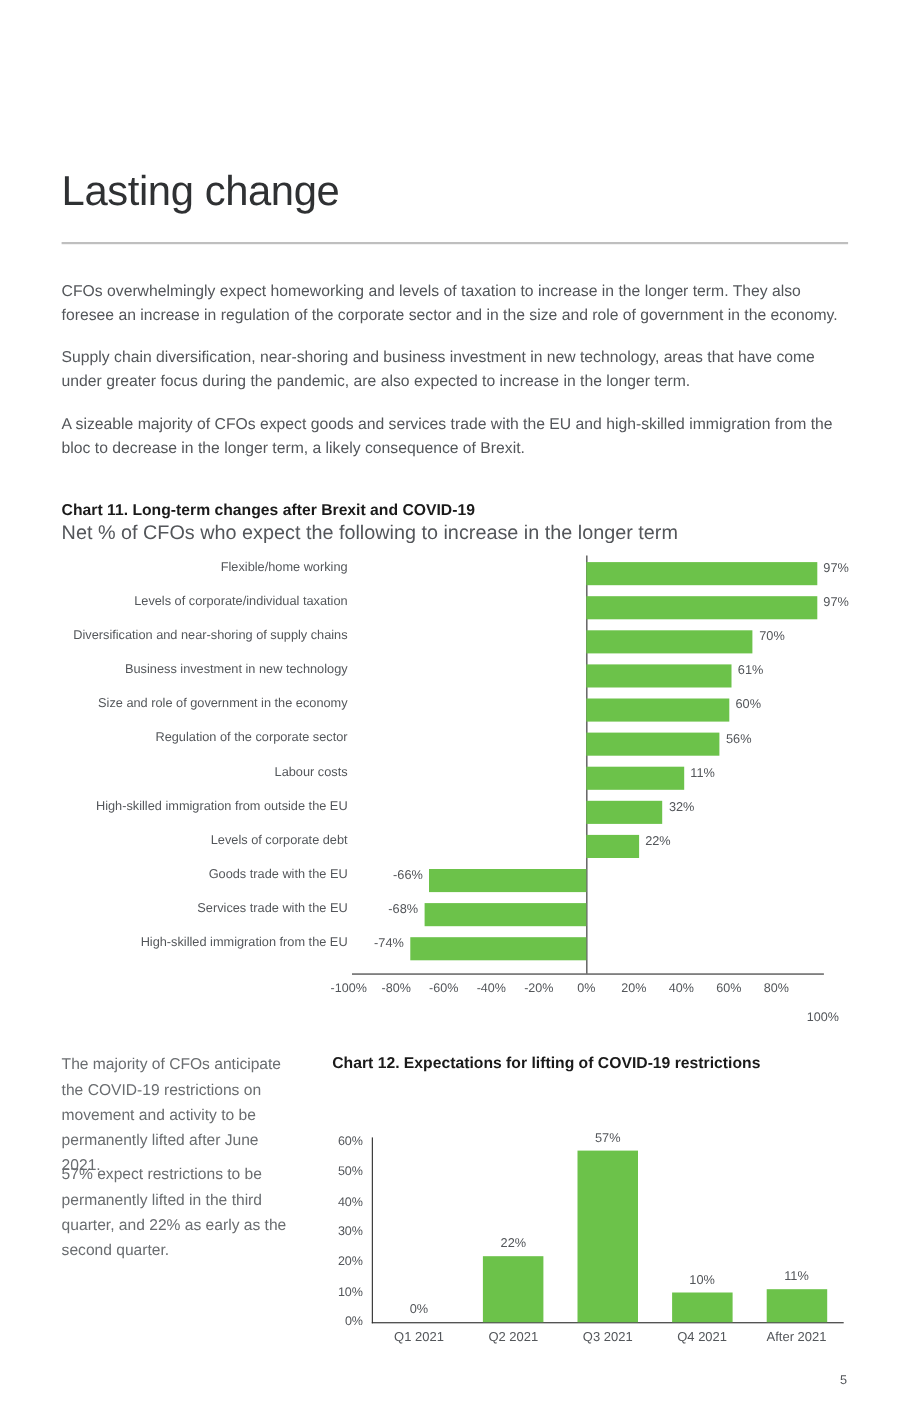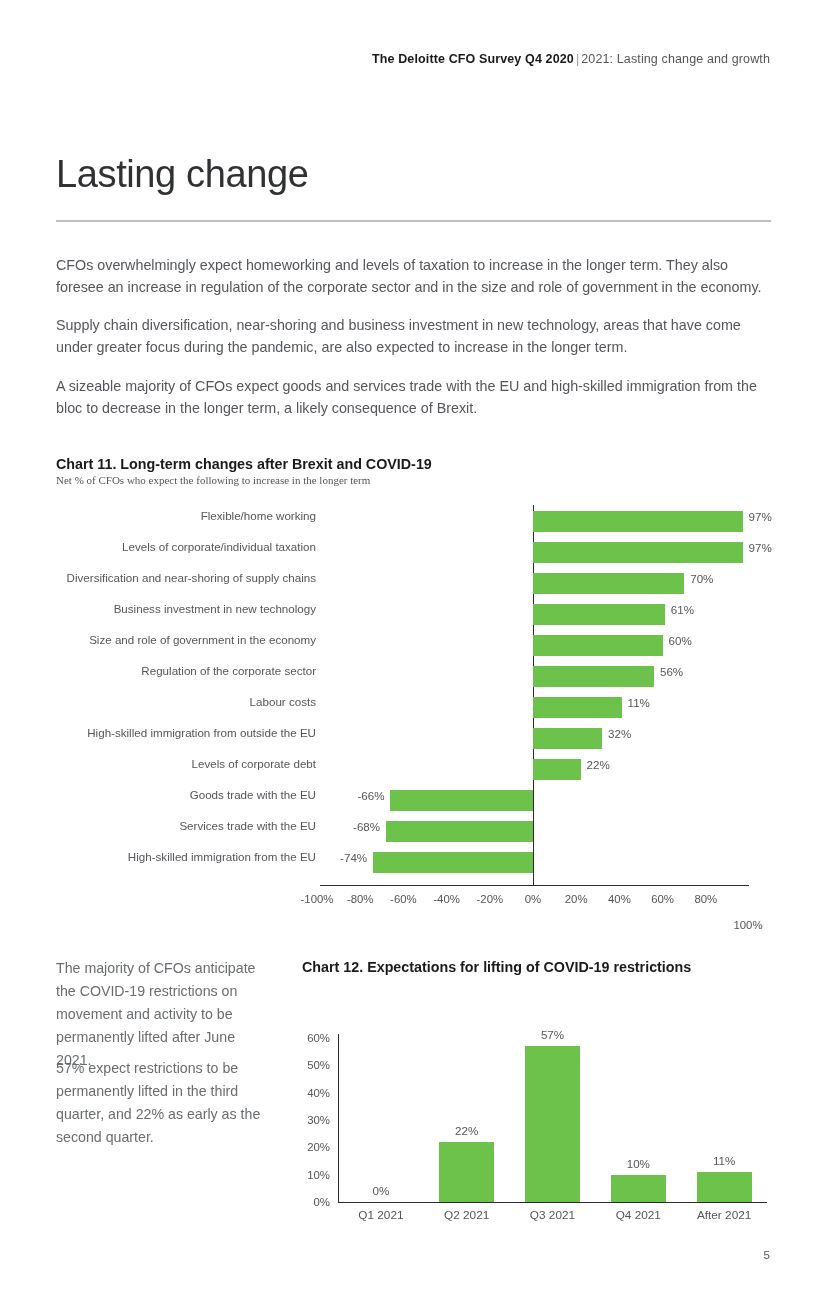--- a/index.html
+++ b/index.html
@@ -73,23 +73,22 @@
     left: 56px;
     top: 456px;
     font-size: 14.3px;
     font-weight: bold;
     color: #1a1a1a;
   }
   .c11-sub {
     position: absolute;
     left: 56px;
     top: 474px;
-    font-size: 11px;
-    color: #53565a;
-    font-family: Liberation Serif, serif;
+    font-size: 18px;
+    color: #53565a;
   }
 
   .c11 {
     position: absolute;
     left: 0px;
     top: 505px;
     width: 827px;
     height: 410px;
   }
   
@@ -237,23 +236,20 @@
     top: 1249px;
     font-size: 11.5px;
     color: #53565a;
   }
 </style>
 </head>
 <body>
 
 <div id="page">
 
-  <div class="header">
-    <span class="strong">The Deloitte CFO Survey Q4 2020</span><span class="sep">|</span><span class="rest">2021: Lasting change and growth</span>
-  </div>
 
   <div class="page-title">Lasting change</div>
   <div class="title-rule"></div>
 
   <div class="para p1">CFOs overwhelmingly expect homeworking and levels of taxation to increase in the longer term. They also foresee an increase in regulation of the corporate sector and in the size and role of government in the economy.</div>
   <div class="para p3">A sizeable majority of CFOs expect goods and services trade with the EU and high-skilled immigration from the bloc to decrease in the longer term, a likely consequence of Brexit.</div>
   <div class="para p2">Supply chain diversification, near-shoring and business investment in new technology, areas that have come under greater focus during the pandemic, are also expected to increase in the longer term.</div>
 
   <div class="c11-title">Chart 11. Long-term changes after Brexit and COVID-19</div>
   <div class="c11-sub">Net % of CFOs who expect the following to increase in the longer term</div>

